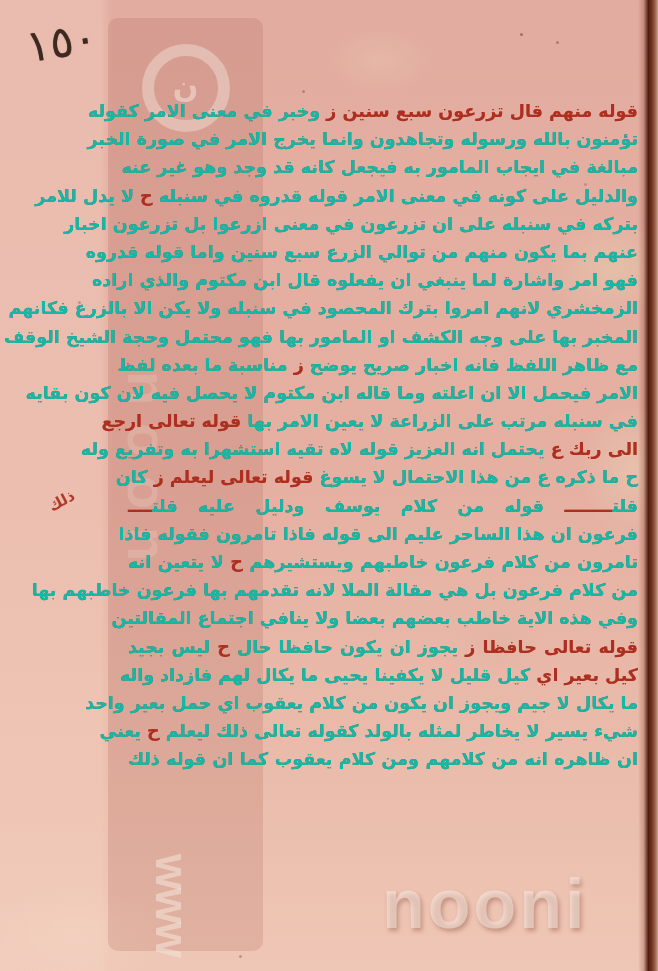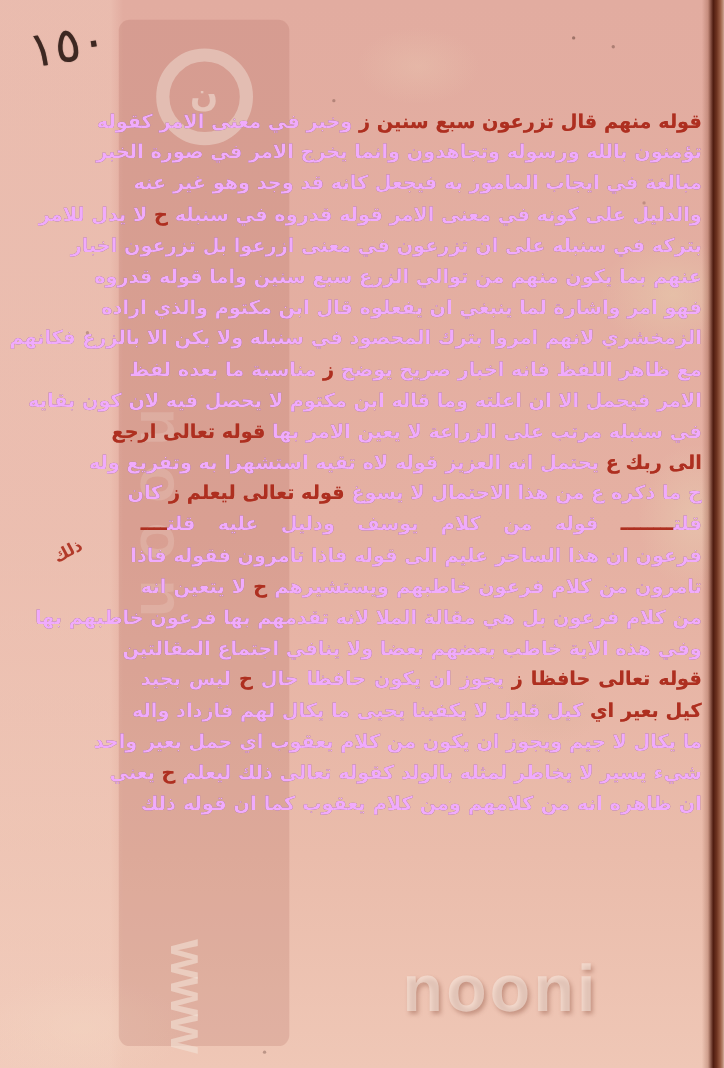--- a/index.html
+++ b/index.html
@@ -49,26 +49,26 @@
     font-size:44px;color:#3d2822;transform:rotate(-9deg);
     text-shadow:0 0 1px rgba(61,40,34,.6);}
   .margin-note{position:absolute;left:48px;top:492px;direction:rtl;
     font-size:15px;font-weight:bold;color:#b23a2a;transform:rotate(-28deg);}
 
   
   .textblock{position:absolute;left:128px;top:97px;width:510px;direction:rtl;}
   .line{height:28.2px;line-height:28.2px;font-size:17.5px;font-weight:600;
     text-align:justify;text-align-last:justify;white-space:nowrap;
     color:#40231a;text-shadow:0 0 .5px rgba(64,35,26,.65);}
-  .line .ink{color:#f0abfc;}
+  .line .ink{color:#14b8a6;}
   .line .red{color:#ae2f20;text-shadow:0 0 .5px rgba(174,47,32,.55);}
 
   
-  .nooni{position:absolute;left:366px;top:864px;
-    font-family:"Liberation Sans",sans-serif;font-weight:bold;font-size:60px;
+  .nooni{position:absolute;left:382px;top:864px;
+    font-family:"Liberation Sans",sans-serif;font-weight:bold;font-size:70px;
     letter-spacing:3px;color:rgba(247,235,226,0.55);
     text-shadow:2px 3px 4px rgba(148,88,72,0.45);}
 
   
   .right-edge{position:absolute;right:0;top:0;bottom:0;width:20px;
     background:linear-gradient(90deg, rgba(107,42,26,0) 0%, rgba(133,66,44,0.30) 28%,
       #4f1c10 52%, #6e3320 68%, #9c6048 85%, #caa08a 100%);}
 </style>
 </head>
 <body>
@@ -101,20 +101,21 @@
 
   <div class="textblock">
       <div class="line"><span class="red">قوله منهم قال تزرعون سبع سنين ز</span><span class="ink"> وخبر في معنى الامر كقوله</span></div>
       <div class="line"><span class="ink">تؤمنون بالله ورسوله وتجاهدون وانما يخرج الامر في صورة الخبر</span></div>
       <div class="line"><span class="ink">مبالغة في ايجاب المامور به فيجعل كانه قد وجد وهو غير عنه</span></div>
       <div class="line"><span class="ink">والدليل على كونه في معنى الامر قوله قدروه في سنبله </span><span class="red">ح</span><span class="ink"> لا يدل للامر</span></div>
       <div class="line"><span class="ink">بتركه في سنبله على ان تزرعون في معنى ازرعوا بل تزرعون اخبار</span></div>
       <div class="line"><span class="ink">عنهم بما يكون منهم من توالي الزرع سبع سنين واما قوله قدروه</span></div>
       <div class="line"><span class="ink">فهو امر واشارة لما ينبغي ان يفعلوه قال ابن مكتوم والذي اراده</span></div>
       <div class="line"><span class="ink">الزمخشري لانهم امروا بترك المحصود في سنبله ولا يكن الا بالزرع فكانهم</span></div>
+      <div class="line"><span class="ink">المخبر بها على وجه الكشف او المامور بها فهو محتمل وحجة الشيخ الوقف</span></div>
       <div class="line"><span class="ink">مع ظاهر اللفظ فانه اخبار صريح يوضح </span><span class="red">ز</span><span class="ink"> مناسبة ما بعده لفظ</span></div>
       <div class="line"><span class="ink">الامر فيحمل الا ان اعلته وما قاله ابن مكتوم لا يحصل فيه لان كون بقايه</span></div>
       <div class="line"><span class="ink">في سنبله مرتب على الزراعة لا يعين الامر بها </span><span class="red">قوله تعالى ارجع</span></div>
       <div class="line"><span class="red">الى ربك ع</span><span class="ink"> يحتمل انه العزيز قوله لاه تقيه استشهرا به وتفريع وله</span></div>
       <div class="line"><span class="ink">ح ما ذكره ع من هذا الاحتمال لا يسوغ </span><span class="red">قوله تعالى ليعلم ز</span><span class="ink"> كان</span></div>
       <div class="line"><span class="ink">قلت</span><span class="red">ــــــــ</span><span class="ink"> قوله من كلام يوسف ودليل عليه قلت</span><span class="red">ــــ</span></div>
       <div class="line"><span class="ink">فرعون ان هذا الساحر عليم الى قوله فاذا تامرون فقوله فاذا</span></div>
       <div class="line"><span class="ink">تامرون من كلام فرعون خاطبهم ويستشيرهم </span><span class="red">ح</span><span class="ink"> لا يتعين انه</span></div>
       <div class="line"><span class="ink">من كلام فرعون بل هي مقالة الملا لانه تقدمهم بها فرعون خاطبهم بها</span></div>
       <div class="line"><span class="ink">وفي هذه الاية خاطب بعضهم بعضا ولا ينافي اجتماع المقالتين</span></div>

